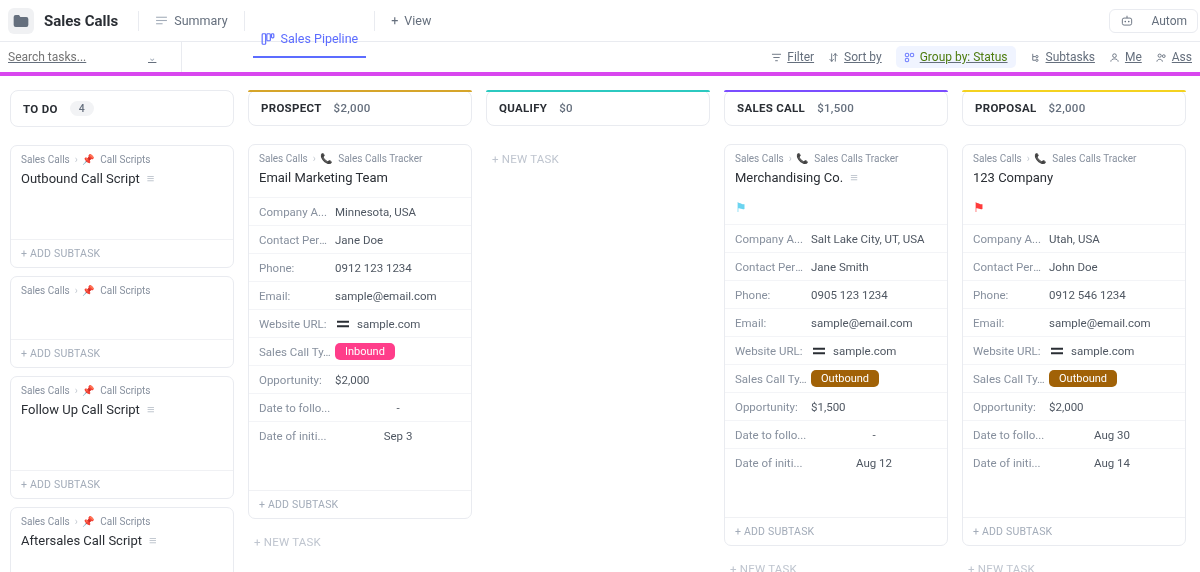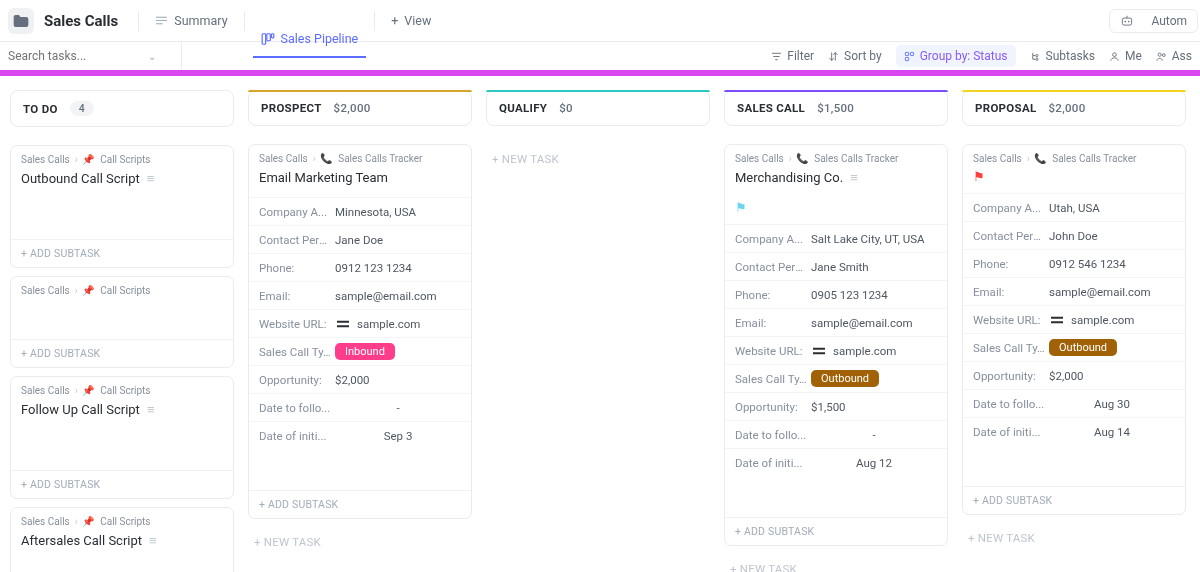--- a/index.html
+++ b/index.html
@@ -11,27 +11,27 @@
 .folder-btn svg { width: 16px; height: 14px; }
 .title { font-weight: 700; font-size: 15px; color: #2a2e34; margin-right: 18px; }
 .view-tab { display: flex; align-items: center; height: 36px; padding: 0 14px; font-size: 12.5px; color: #656f7d; cursor: pointer; gap: 6px; position: relative; }
 .view-tab.active { color: #5c6cff; margin-top: 36px; }
 .view-tab.active::after { content: ""; position: absolute; bottom: -1px; left: 6px; right: 6px; height: 2px; background: #5c6cff; }
 .vsep { width: 1px; height: 20px; background: #e9ebf0; margin: 0 2px; }
 .spacer { flex: 1; }
 .auto-btn { border: 1px solid #e9ebf0; border-radius: 6px; padding: 4px 10px; font-size: 12px; color: #656f7d; display: flex; align-items: center; gap: 17px; margin-right: -6px; }
 
 
-.toolbar { height: 34px; display: flex; align-items: center; border-bottom: 6px solid #d946ef; padding: 0 8px; font-size: 12px; color: #656f7d; }
+.toolbar { height: 34px; display: flex; align-items: center; border-bottom: 4px solid #d946ef; padding: 0 8px; font-size: 12px; color: #656f7d; text-decoration: underline; }
 .searchwrap { width: 174px; display: flex; align-items: center; border-right: 1px solid #e9ebf0; height: 100%; }
 .search-input { border: none; outline: none; font-size: 12px; color: #656f7d; width: 140px; background: transparent; }
 .chev { font-size: 10px; color: #a3acb9; }
 .tbar-right { margin-left: auto; display: flex; align-items: center; gap: 14px; }
 .tbar-item { display: flex; align-items: center; gap: 5px; cursor: pointer; }
-.tbar-item.grp { background: #f0f4ff; color: #8b5cf6; padding: 4px 8px; border-radius: 5px; }
+.tbar-item.grp { background: #f0f4ff; color: #4d7c0f; padding: 4px 8px; border-radius: 5px; }
 
 
 .board { display: flex; gap: 14px; padding: 14px 10px; height: calc(100% - 76px); overflow: hidden; align-items: flex-start; }
 .column { width: 224px; flex: 0 0 224px; display: flex; flex-direction: column; }
 .col-head { border: 1px solid #e9ebf0; border-radius: 8px; padding: 10px 12px; display: flex; align-items: center; gap: 12px; font-size: 11.5px; font-weight: 700; letter-spacing: 0.3px; color: #2a2e34; position: relative; }
 .col-head .amount { color: #656f7d; font-weight: 500; }
 .col-head .count { background: #f2f3f5; border-radius: 10px; padding: 1px 9px; font-size: 10.5px; color: #656f7d; font-weight: 500; }
 .stripe { position: absolute; top: -1px; left: -1px; right: -1px; height: 2px; border-top-left-radius: 8px; border-top-right-radius: 8px; }
 .col-body { margin-top: 18px; display: flex; flex-direction: column; gap: 8px; }
 
@@ -365,20 +365,23 @@
       <span class="amount">$2,000</span>
     </div>
     <div class="col-body">
       <div class="card dcard">
         <div class="crumbs">
             <span>Sales Calls</span>
             <span class="sep">›</span>
             <span style="color:#ff5c5c">📞</span>
             <span>Sales Calls Tracker</span>
           </div>
+        <div class="card-title">
+            <span>123 Company</span>
+          </div>
         <div style="padding:0 10px 8px"><span class="flag" style="color:#ff3b3b">⚑</span></div>
         <div class="field">
             <span class="label">Company A...</span>
             <span class="value">Utah, USA</span>
           </div>
         <div class="field">
             <span class="label">Contact Pers...</span>
             <span class="value">John Doe</span>
           </div>
         <div class="field">

